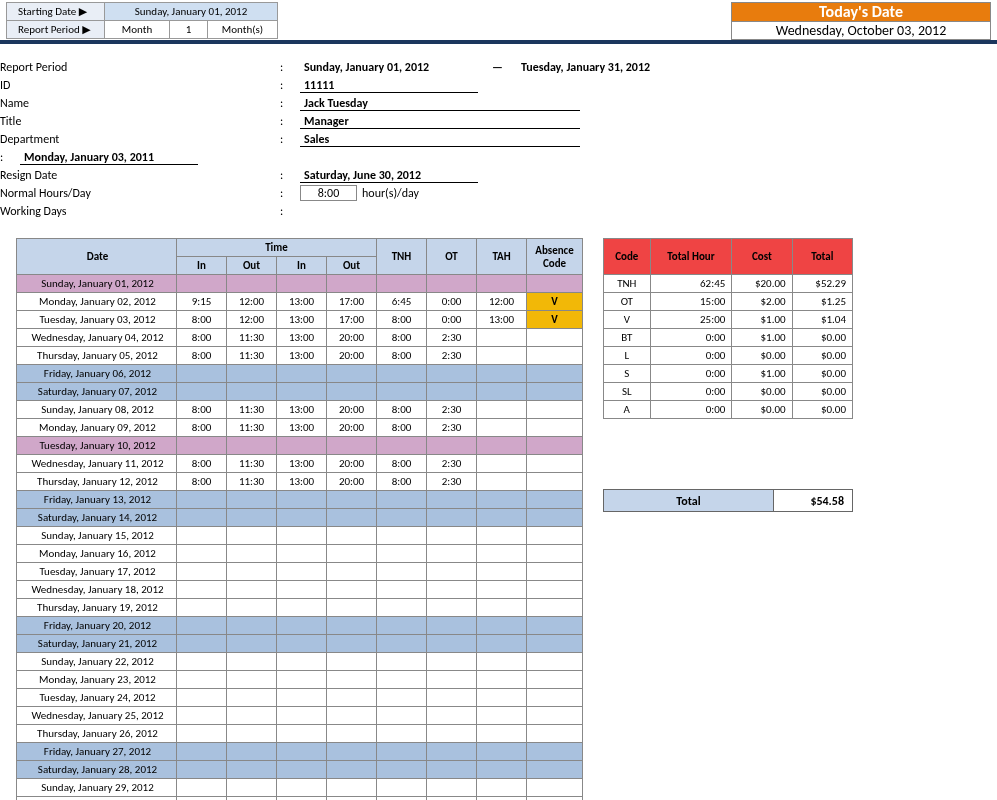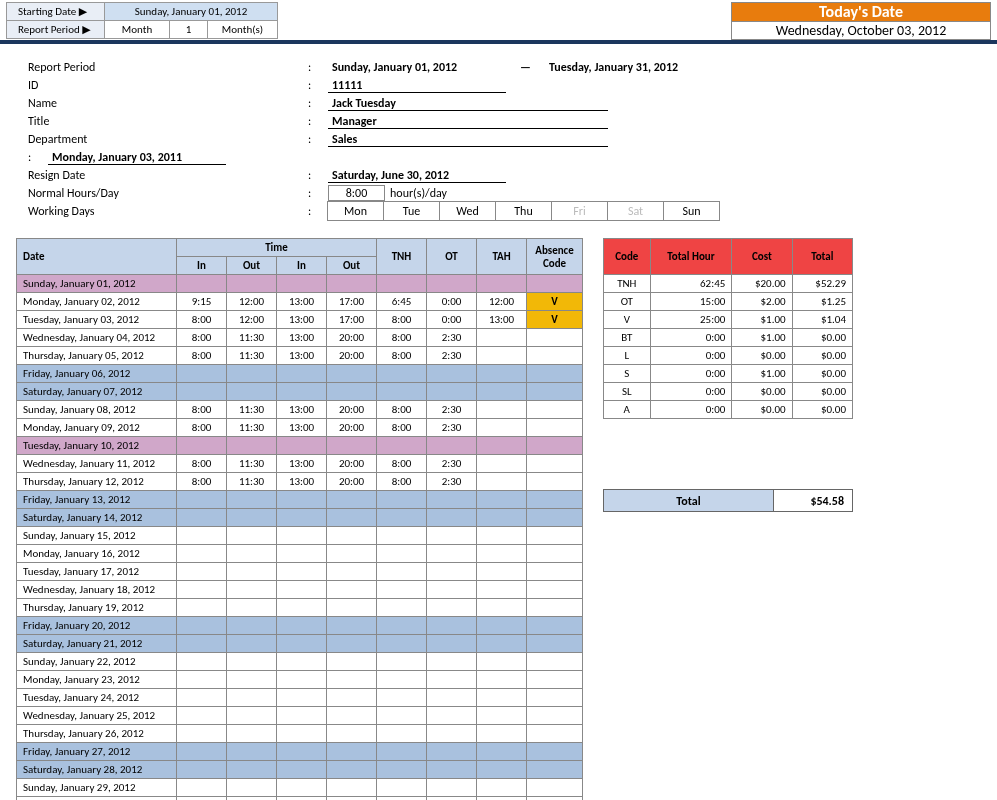--- a/index.html
+++ b/index.html
@@ -12,35 +12,35 @@
   .tl .wid2 { width:65px; text-align:center; }
   .tl .unit { width:70px; text-align:center; }
   .midblock { margin-left:6px; border-collapse:collapse; }
   .midblock td { border:1px solid #999; height:18px; padding:0 5px; font-size:11px; text-align:center; }
   .midblock .lbl2 { background:#e9eef6; width:160px; }
   .midblock .val2 { background:#cfdff1; width:160px; }
   .spacer-flex { flex:1; }
   .today-box { width:260px; border:1px solid #888; }
   .today-hdr { background:#e87c0d; color:#fff; text-align:center; font-weight:bold; font-size:16px; height:18px; line-height:18px; }
   .today-val { text-align:center; height:18px; line-height:18px; border-top:1px solid #888; font-size:14px; }
-  .info { padding:14px 16px 10px 28px; }
+  .info { padding:14px 16px 10px 0; }
   .info-row { display:flex; align-items:center; height:18px; font-size:12px; }
   .info-row .ilbl { width:280px; }
   .info-row .colon { width:20px; }
   .info-row .ival { border-bottom:1px solid #000; padding:0 4px; min-width:178px; font-weight:bold; }
   .info-row .ival.nb { border-bottom:none; font-weight:bold; }
   .info-row .dash { padding:0 14px; font-weight:bold; }
   .days { display:flex; margin-left:0; }
   .days div { width:57px; height:20px; border:1px solid #888; margin-left:-1px; text-align:center; line-height:18px; font-size:12px; }
   .days .off { color:#bbb; }
   .content { display:flex; padding:8px 16px 0 16px; gap:20px; align-items:flex-start; }
   table.ts { border-collapse:collapse; font-size:11px; }
   table.ts th, table.ts td { border:1px solid #888; height:18px; padding:0 4px; text-align:center; }
   table.ts th { background:#c5d5ea; font-weight:bold; }
-  table.ts .date-col { width:160px; text-align:left; padding-left:6px; }
+  table.ts .date-col { width:160px; text-align:center; padding-left:6px; }
   table.ts .c { width:50px; }
   table.ts .ac { width:56px; }
   tr.weekend td { background:#a9c1de; }
   tr.holiday td { background:#d0a7c9; }
   td.vcode { background:#f2b807; font-weight:bold; }
   .side { width:250px; }
   table.sum { border-collapse:collapse; font-size:11px; width:100%; }
   table.sum th, table.sum td { border:1px solid #888; height:18px; text-align:center; padding:0 4px; }
   table.sum th { background:#ef4444; font-weight:bold; }
   table.sum th.h2 { height:36px; }
@@ -114,29 +114,20 @@
   </div>
   <div class="info-row">
     <div class="ilbl">Normal Hours/Day</div>
     <div class="colon">:</div>
     <div style="width:57px;text-align:center;border:1px solid #888;margin-right:-1px">8:00</div>
     <div style="padding-left:6px">hour(s)/day</div>
   </div>
   <div class="info-row">
     <div class="ilbl">Working Days</div>
     <div class="colon">:</div>
-    <div class="days" id="days">
-        <div>Mon</div>
-        <div>Tue</div>
-        <div>Wed</div>
-        <div>Thu</div>
-        <div class="off">Fri</div>
-        <div class="off">Sat</div>
-        <div>Sun</div>
-      </div>
   </div>
 </div>
 
 <div class="content">
   <table class="ts">
     <thead>
       <tr>
         <th rowspan="2" class="date-col">Date</th>
         <th colspan="4">Time</th>
         <th rowspan="2" class="c">TNH</th>

